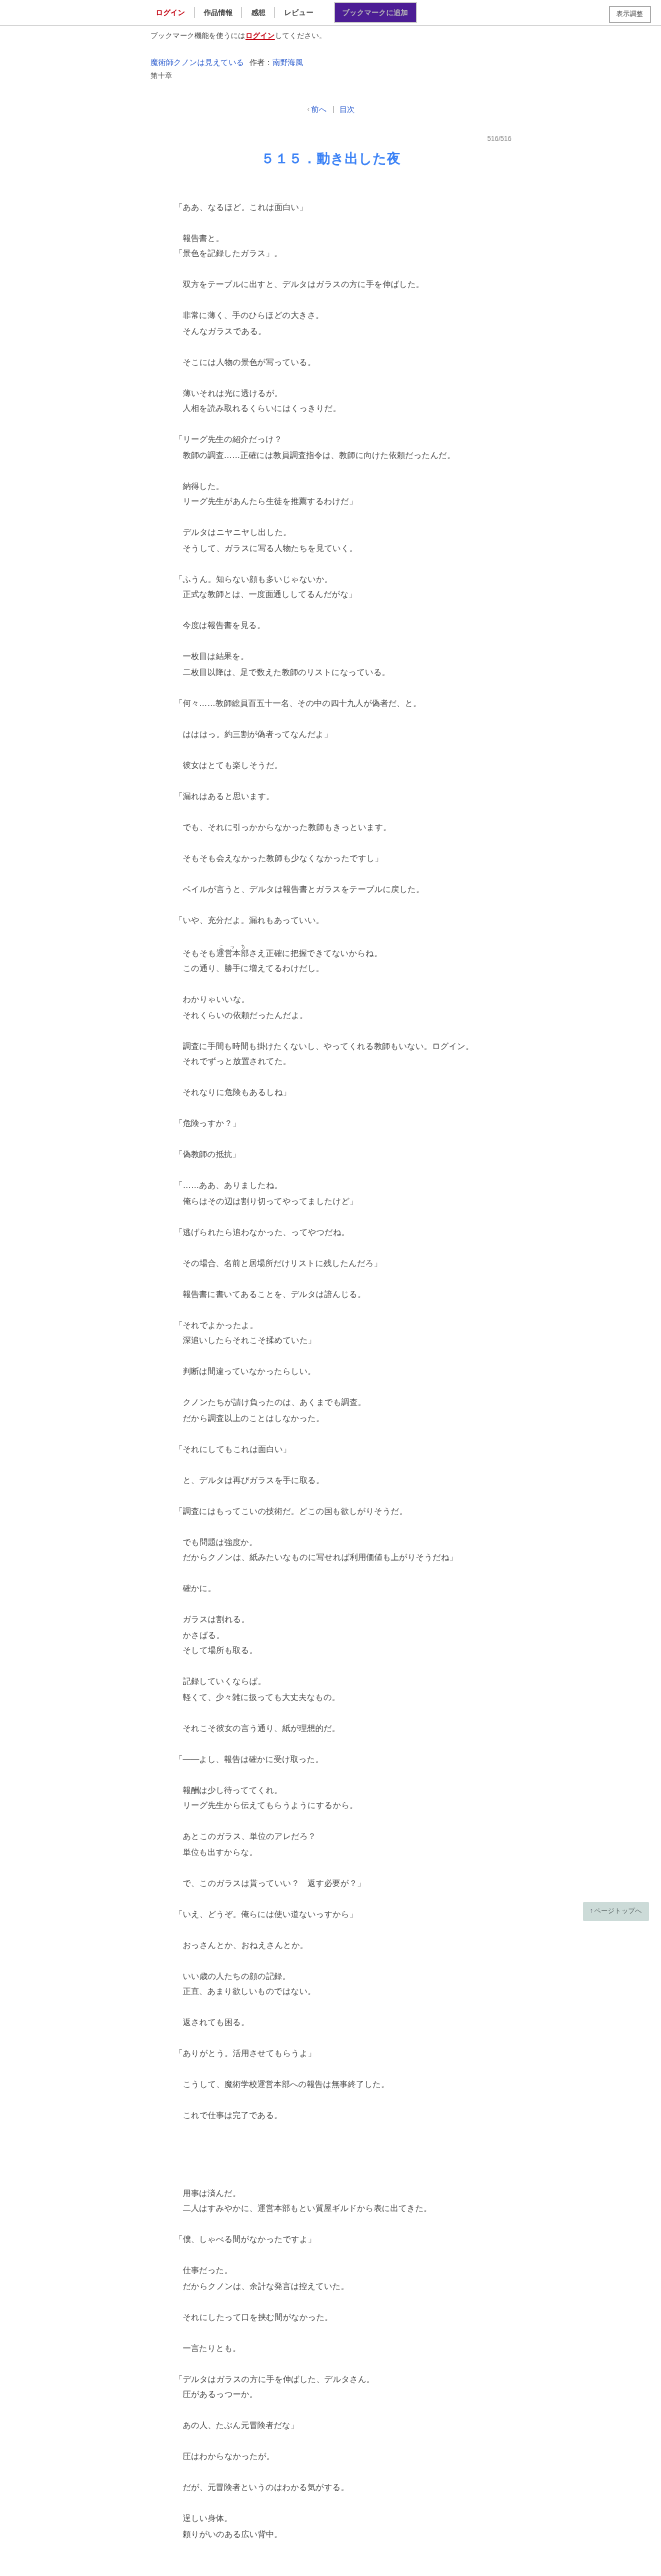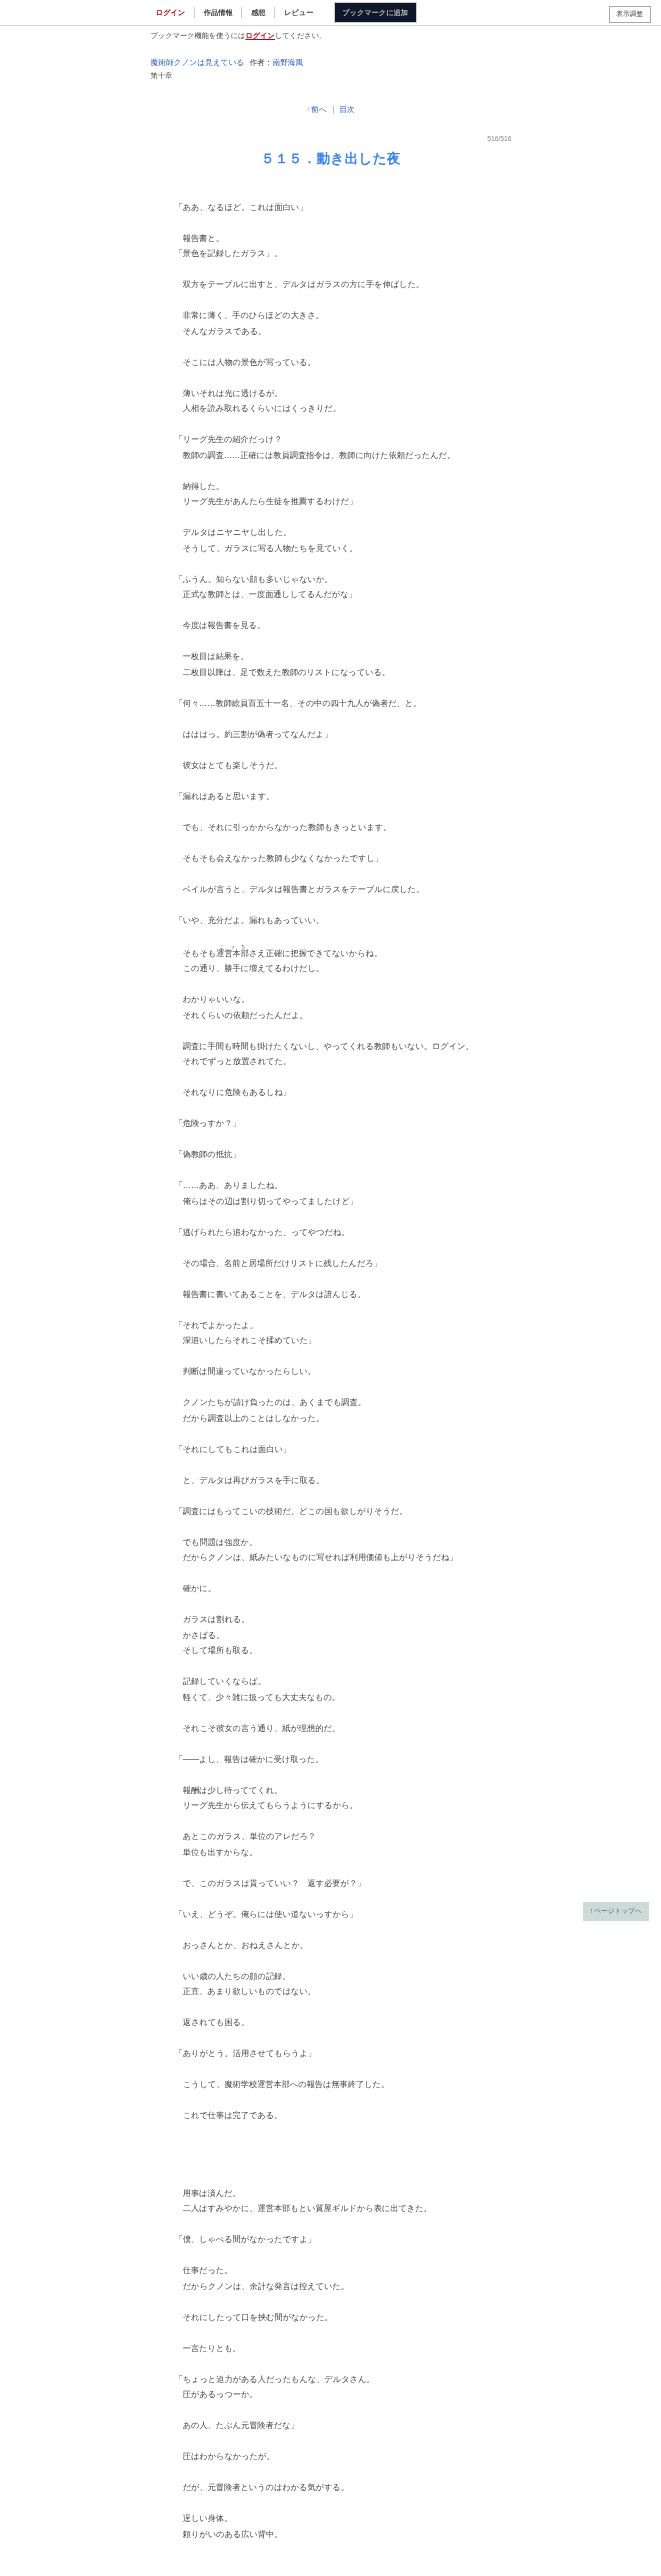--- a/index.html
+++ b/index.html
@@ -7,21 +7,21 @@
     width:662px;height:3091px;overflow:hidden;position:relative;
     background:#ffffff;color:#444;
     font-family:"Liberation Sans","DejaVu Sans",sans-serif;
   }
   
   .topbar{height:25px;border-bottom:1px solid #d5d5d5;display:flex;align-items:center;position:relative;background:#fff;}
   .tabs{display:flex;align-items:center;margin-left:147px;}
   .tab{padding:0 8.8px;font-size:7.2px;font-weight:bold;color:#444;height:11.3px;line-height:11.3px;cursor:pointer;white-space:nowrap;}
   .tab + .tab{border-left:0.5px solid #ccc;}
   .tab.login{color:#c3000f;}
-  .bookmark-btn{margin-left:11.3px;border:0.5px solid #ccc;color:#b8b8b8;font-size:7.2px;font-weight:bold;padding:4.1px 7.7px;background:#0f172a;white-space:nowrap;cursor:pointer;}
+  .bookmark-btn{margin-left:11.3px;border:0.5px solid #ccc;color:#b8b8b8;font-size:7.2px;font-weight:bold;padding:4.1px 7.7px;background:#4c1d95;white-space:nowrap;cursor:pointer;}
   .display-btn{position:absolute;right:11.3px;top:5.7px;border:0.5px solid #a8a8a8;padding:3.1px 6.7px;font-size:6.7px;color:#444;background:#fff;cursor:pointer;white-space:nowrap;}
   
   .container{width:361px;margin:0 auto;}
   .notice{margin-top:5px;font-size:7.2px;color:#444;}
   .login-link{color:#c3000f;font-weight:bold;text-decoration:underline;cursor:pointer;}
   .workinfo{margin-top:15.5px;font-size:7.7px;line-height:1.5;}
   .worktitle{color:#2255cc;text-decoration:none;cursor:pointer;}
   .author-label{color:#444;margin-left:5.2px;}
   .author-link{color:#2255cc;text-decoration:none;cursor:pointer;}
   .chapter{font-size:7.2px;color:#444;margin-top:3px;}
@@ -205,21 +205,21 @@
       <div class="line">&nbsp;</div>
       <div class="line">「僕、しゃべる間がなかったですよ」</div>
       <div class="line">&nbsp;</div>
       <div class="line indent">仕事だった。</div>
       <div class="line indent">だからクノンは、余計な発言は控えていた。</div>
       <div class="line">&nbsp;</div>
       <div class="line indent">それにしたって口を挟む間がなかった。</div>
       <div class="line">&nbsp;</div>
       <div class="line indent">一言たりとも。</div>
       <div class="line">&nbsp;</div>
-      <div class="line">「ちょっと迫力がある人だったもんな、デルタさん。</div>
+      <div class="line">「デルタはガラスの方に手を伸ばした、デルタさん。</div>
       <div class="line indent">圧があるっつーか。</div>
       <div class="line">&nbsp;</div>
       <div class="line indent">あの人、たぶん元冒険者だな」</div>
       <div class="line">&nbsp;</div>
       <div class="line indent">圧はわからなかったが。</div>
       <div class="line">&nbsp;</div>
       <div class="line indent">だが、元冒険者というのはわかる気がする。</div>
       <div class="line">&nbsp;</div>
       <div class="line indent">逞しい身体。</div>
       <div class="line indent">頼りがいのある広い背中。</div>

